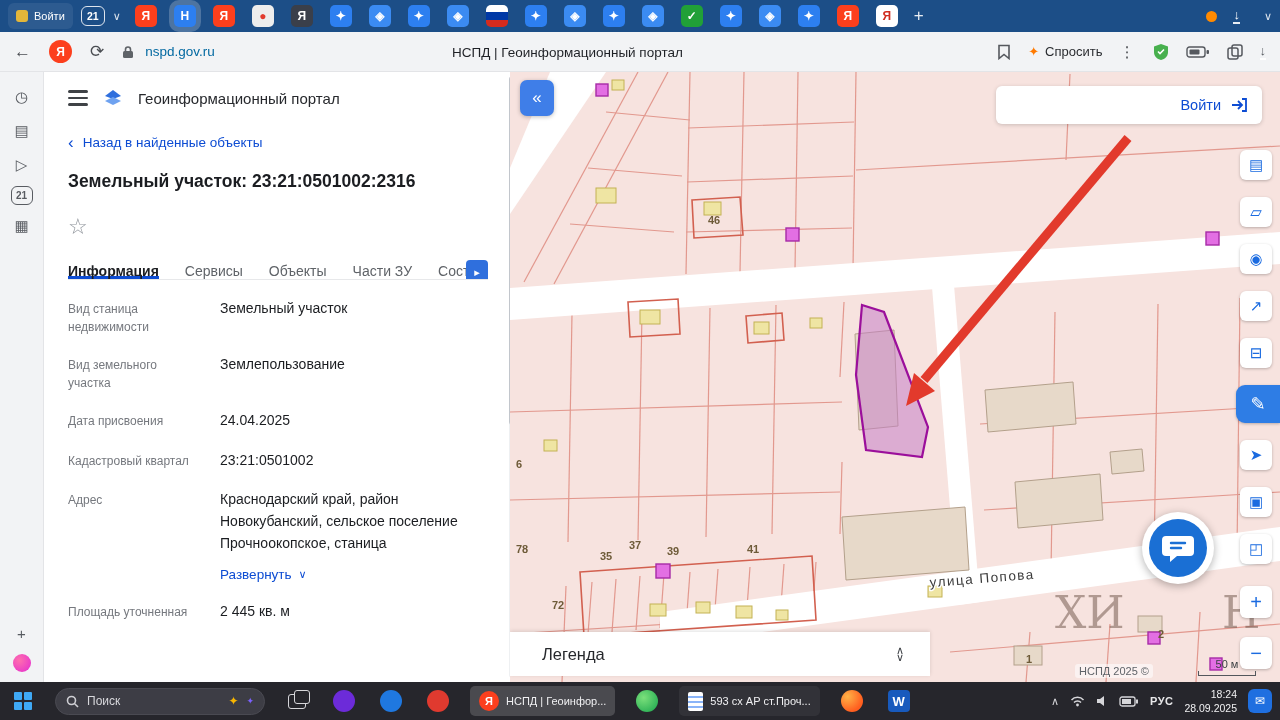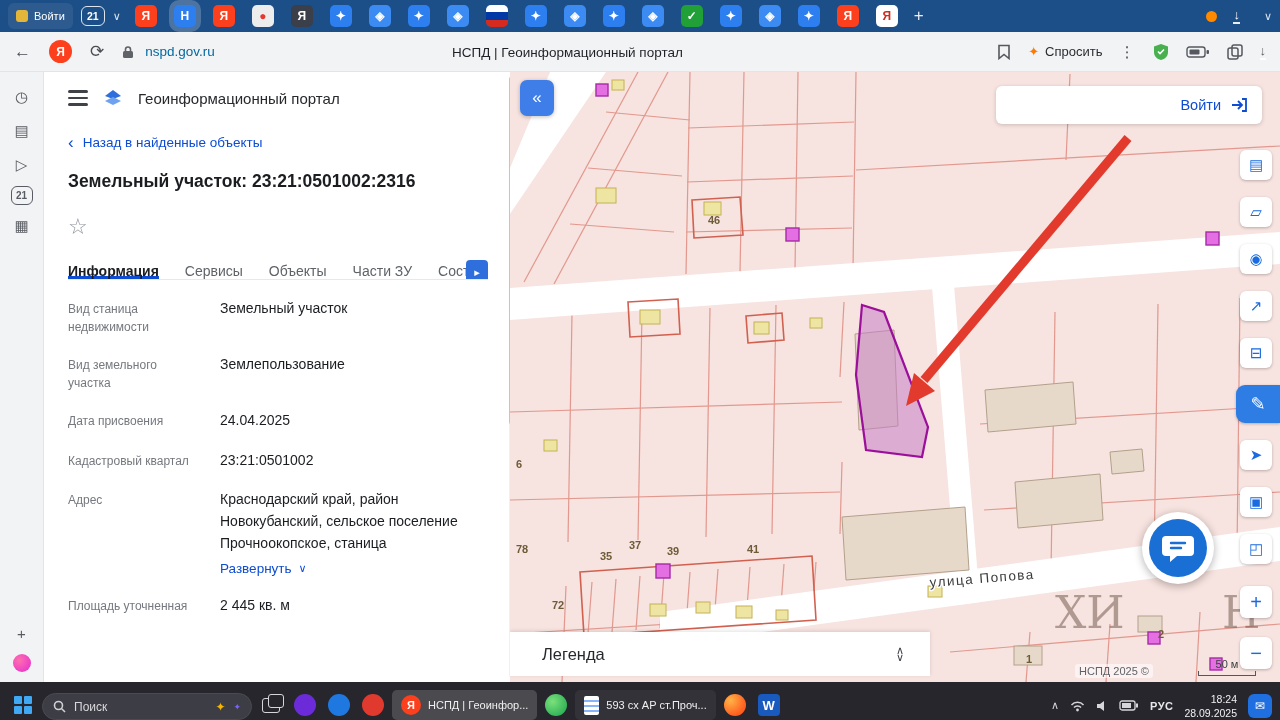--- a/index.html
+++ b/index.html
@@ -50,21 +50,21 @@
   .back .bchev{font-size:17px;line-height:1}
   .obj-title{margin-top:20px;font-size:17.5px;font-weight:bold;color:#1b1d21}
   .star{margin-top:22px;font-size:22px;color:#8f949b;width:24px}
   .ptabs{margin-top:14px;display:flex;gap:26px;border-bottom:1px solid #e7e8ea;position:relative;white-space:nowrap;overflow:hidden;padding-right:26px}
   .ptab{font-size:14px;color:#5f6368;padding:9px 0 0;flex:none}
   .ptab.active{color:#1b1d21;font-weight:bold;box-shadow:inset 0 -3px 0 #0d4cd3}
   .ptab-nav{position:absolute;right:0;top:6px;width:22px;height:24px;background:#2f6fdd;color:#fff;border:none;border-radius:4px;font-size:11px;display:flex;align-items:center;justify-content:center}
   .frow{display:flex;margin-top:18px}
   .flabel{width:152px;flex:none;font-size:12px;color:#75787e;line-height:1.5;padding-top:2px;padding-right:18px}
   .fvalue{font-size:14px;color:#1b1d21;line-height:1.55}
-  .expand{margin-top:7px;display:inline-flex;align-items:center;gap:7px;color:#0d4cd3;font-size:13.5px}
+  .expand{margin-top:13px;display:inline-flex;align-items:center;gap:7px;color:#0d4cd3;font-size:13.5px}
   .expand .echev{font-size:11px}
   .pscroll{position:absolute;right:2px;top:4px;bottom:4px;width:7px;background:#eef0f2;border-radius:4px}
   .pscroll-thumb{position:absolute;top:0;width:7px;height:58%;background:#c2c6cc;border-radius:4px}
 
   
   .map{position:absolute;left:510px;top:72px;width:770px;height:610px;background:#f7e3df;overflow:hidden}
   .mapsvg{position:absolute;left:0;top:0}
   .collapse-btn{position:absolute;left:10px;top:8px;width:34px;height:36px;background:#3f7ee8;color:#fff;border:none;border-radius:7px;font-size:17px;box-shadow:0 1px 4px rgba(0,0,0,.25)}
   .login-bar{position:absolute;left:486px;top:14px;width:266px;height:38px;background:#fff;border-radius:6px;box-shadow:0 1px 4px rgba(0,0,0,.18);display:flex;align-items:center;justify-content:flex-end;gap:9px;padding-right:14px}
   .login-label{color:#0d4cd3;font-size:14.5px}
@@ -79,21 +79,21 @@
   .legend-label{font-size:16.5px;color:#26282c}
   .legend-toggle{margin-left:auto;display:flex;flex-direction:column;line-height:.6;color:#3c3f44;font-size:11px;align-items:center}
   .copyright{position:absolute;left:565px;top:592px;font-size:11px;color:#5f6368;background:rgba(255,255,255,.55);padding:1px 4px;border-radius:3px}
   .mscale{position:absolute;right:24px;top:586px;width:58px;text-align:center;font-size:11px;color:#3c4043}
   .scale-line{margin-top:1px;height:5px;border:1.5px solid #53575c;border-top:none}
   .pnum{font:600 11px "Liberation Sans",sans-serif;fill:#6e5b38}
   .street-t{font:13.5px "Liberation Sans",sans-serif;fill:#3a3a3a;letter-spacing:1.5px;paint-order:stroke;stroke:#fff;stroke-width:3px}
   .wm{font-family:"DejaVu Serif",serif;font-size:44px;fill:#6b5146;opacity:.5}
 
   
-  .taskbar{position:absolute;left:0;top:682px;width:1280px;height:38px;background:#26262c;display:flex;align-items:flex-end;padding:0 8px;gap:4px;color:#e8e8ea}
+  .taskbar{position:absolute;left:0;top:682px;width:1280px;height:38px;background:#26262c;display:flex;align-items:center;padding:0 8px;gap:17px;color:#e8e8ea}
   .start{display:grid;grid-template-columns:8px 8px;grid-gap:2px;padding:4px}
   .start i{width:8px;height:8px;background:#3fa9f5;border-radius:1px}
   .tsearch{width:210px;height:27px;background:#3d3d45;border:1px solid #4a4a52;border-radius:14px;display:flex;align-items:center;gap:8px;padding:0 10px;font-size:12px;color:#d8d8dc}
   .tsearch .sp1{margin-left:auto;color:#f7b500;font-size:12px}
   .tsearch .sp2{color:#7b61ff;font-size:9px}
   .tvw{width:18px;height:15px;border:1.6px solid #d6d6da;border-radius:3px;position:relative}
   .tvw::after{content:"";position:absolute;left:5px;top:-5px;width:14px;height:12px;border:1.6px solid #d6d6da;border-radius:3px;background:#26262c}
   .ticon{width:30px;height:30px;display:flex;align-items:center;justify-content:center;border-radius:5px;font-size:14px}
   .app-dot{width:22px;height:22px;border-radius:50%;flex:none}
   .twin{height:30px;display:flex;align-items:center;gap:7px;padding:0 9px;border-radius:5px;font-size:11px;max-width:152px;background:rgba(255,255,255,.06)}

